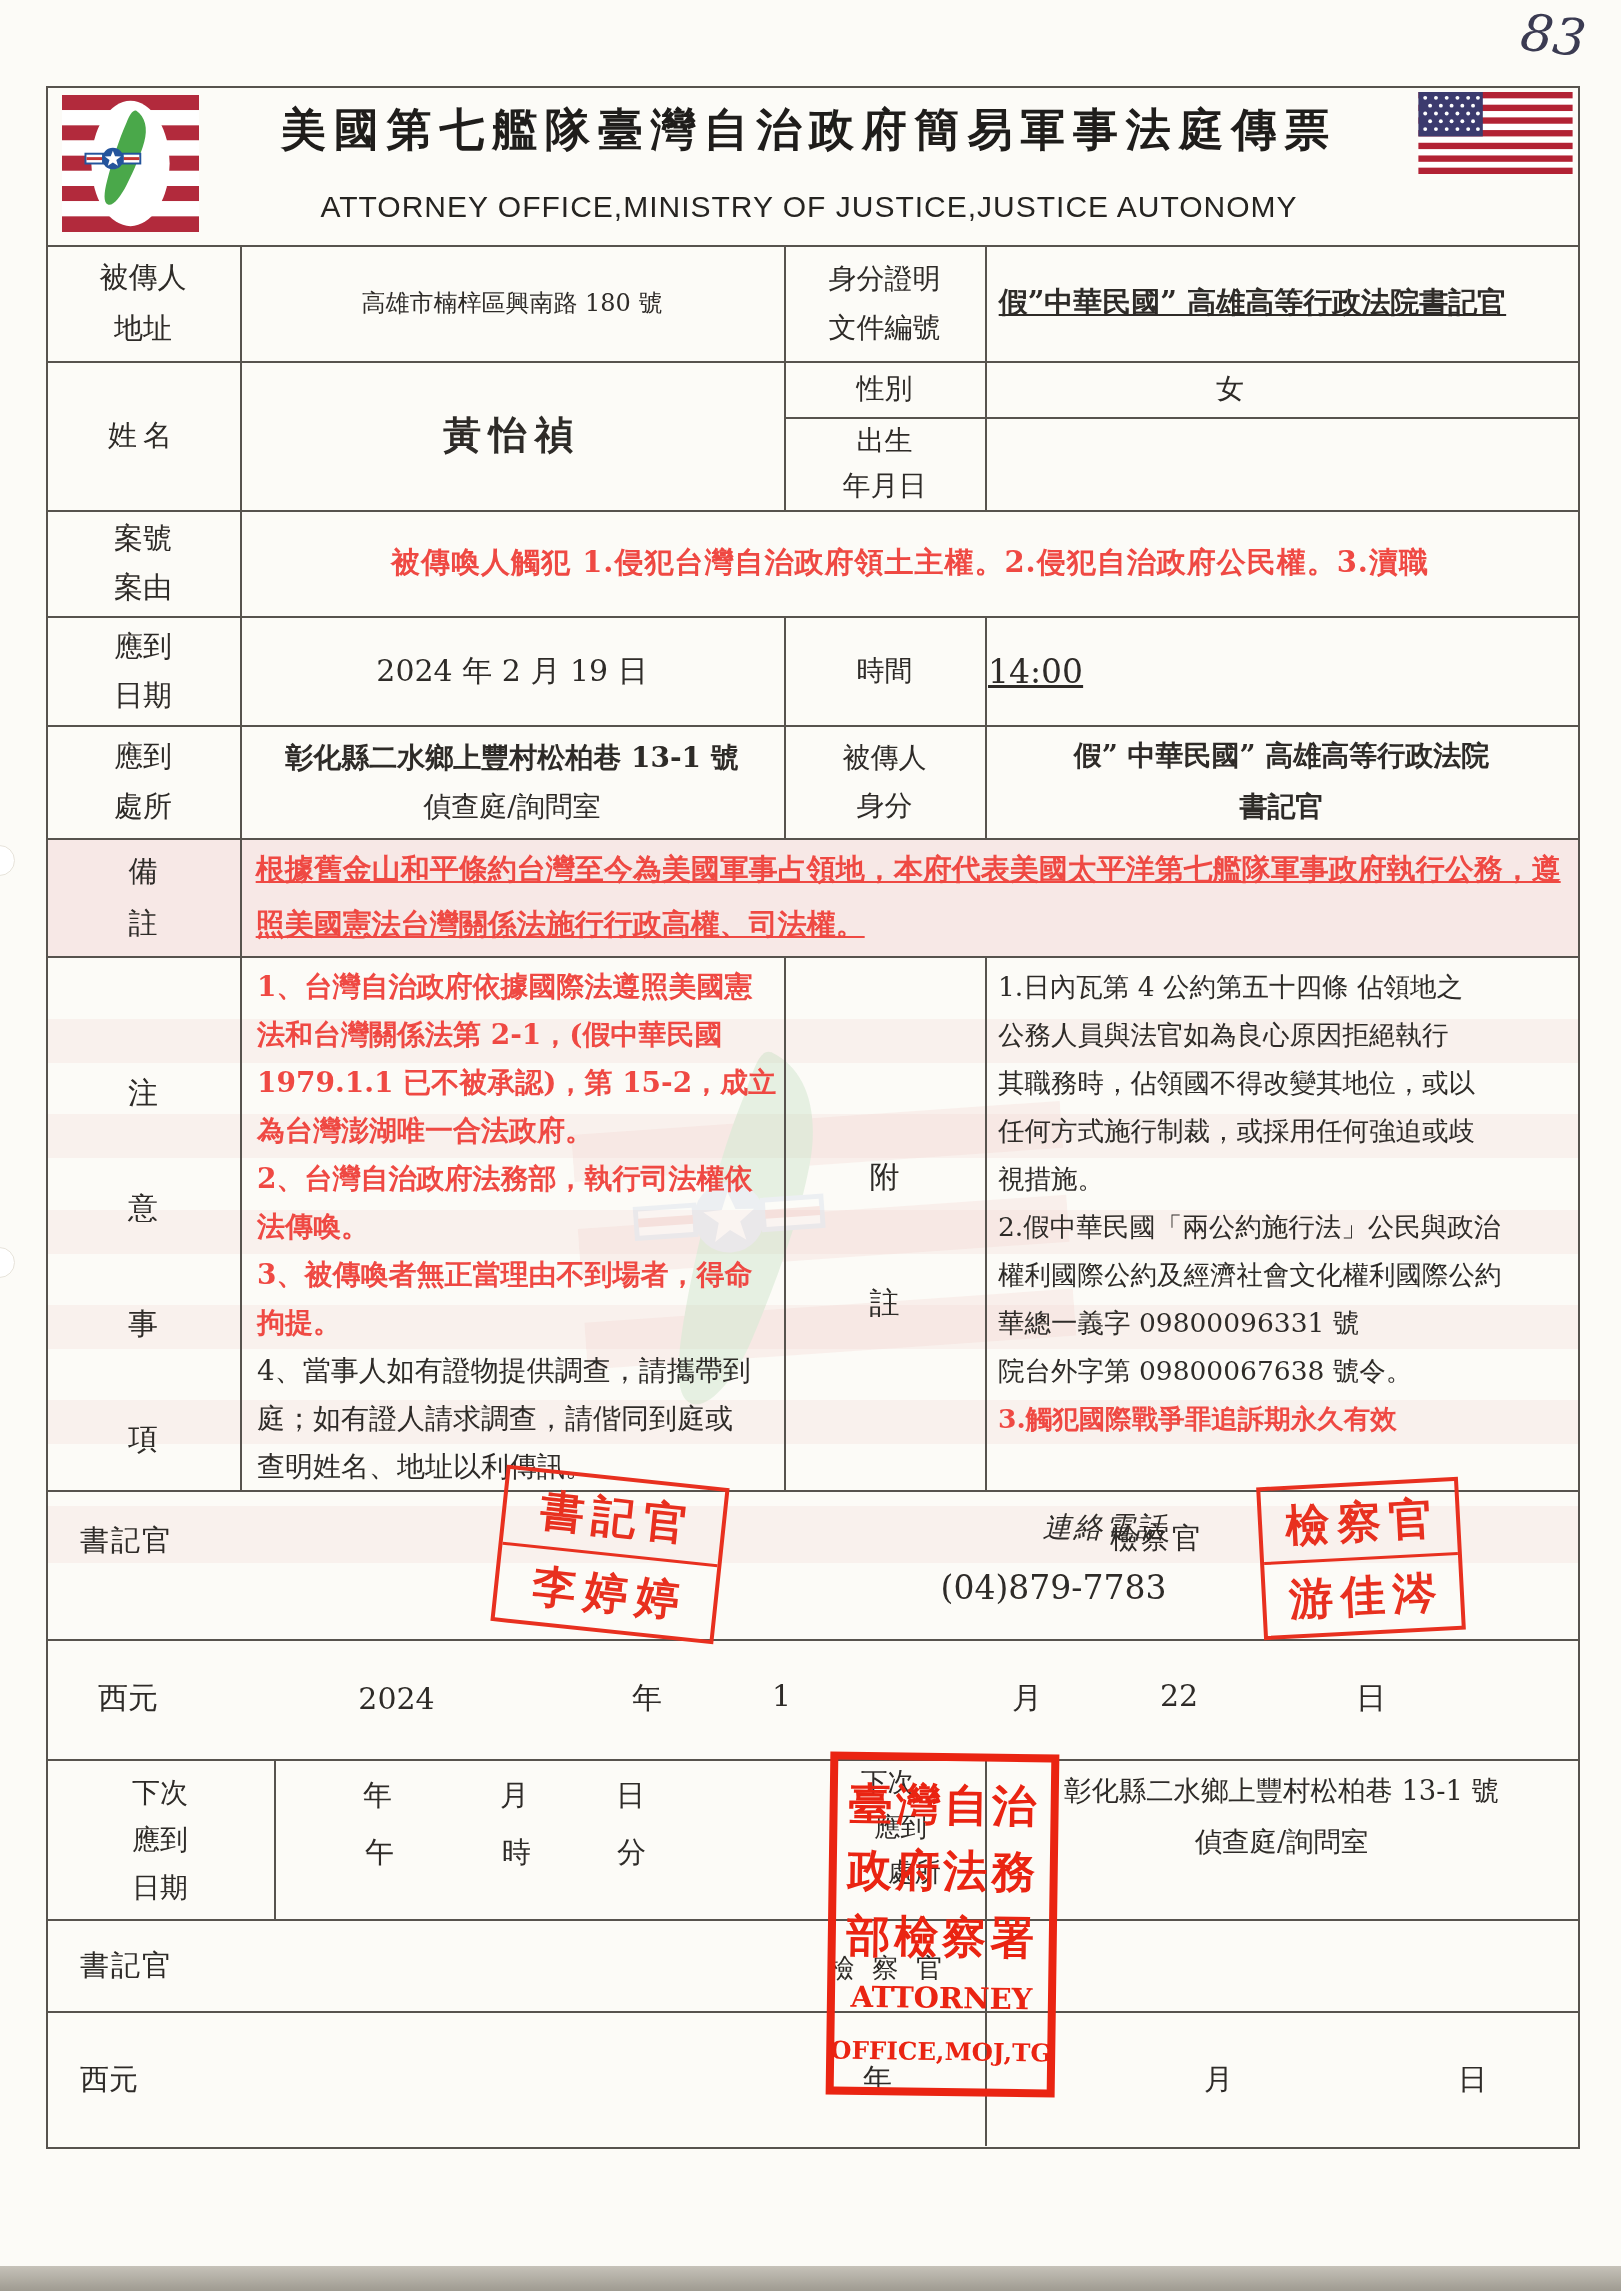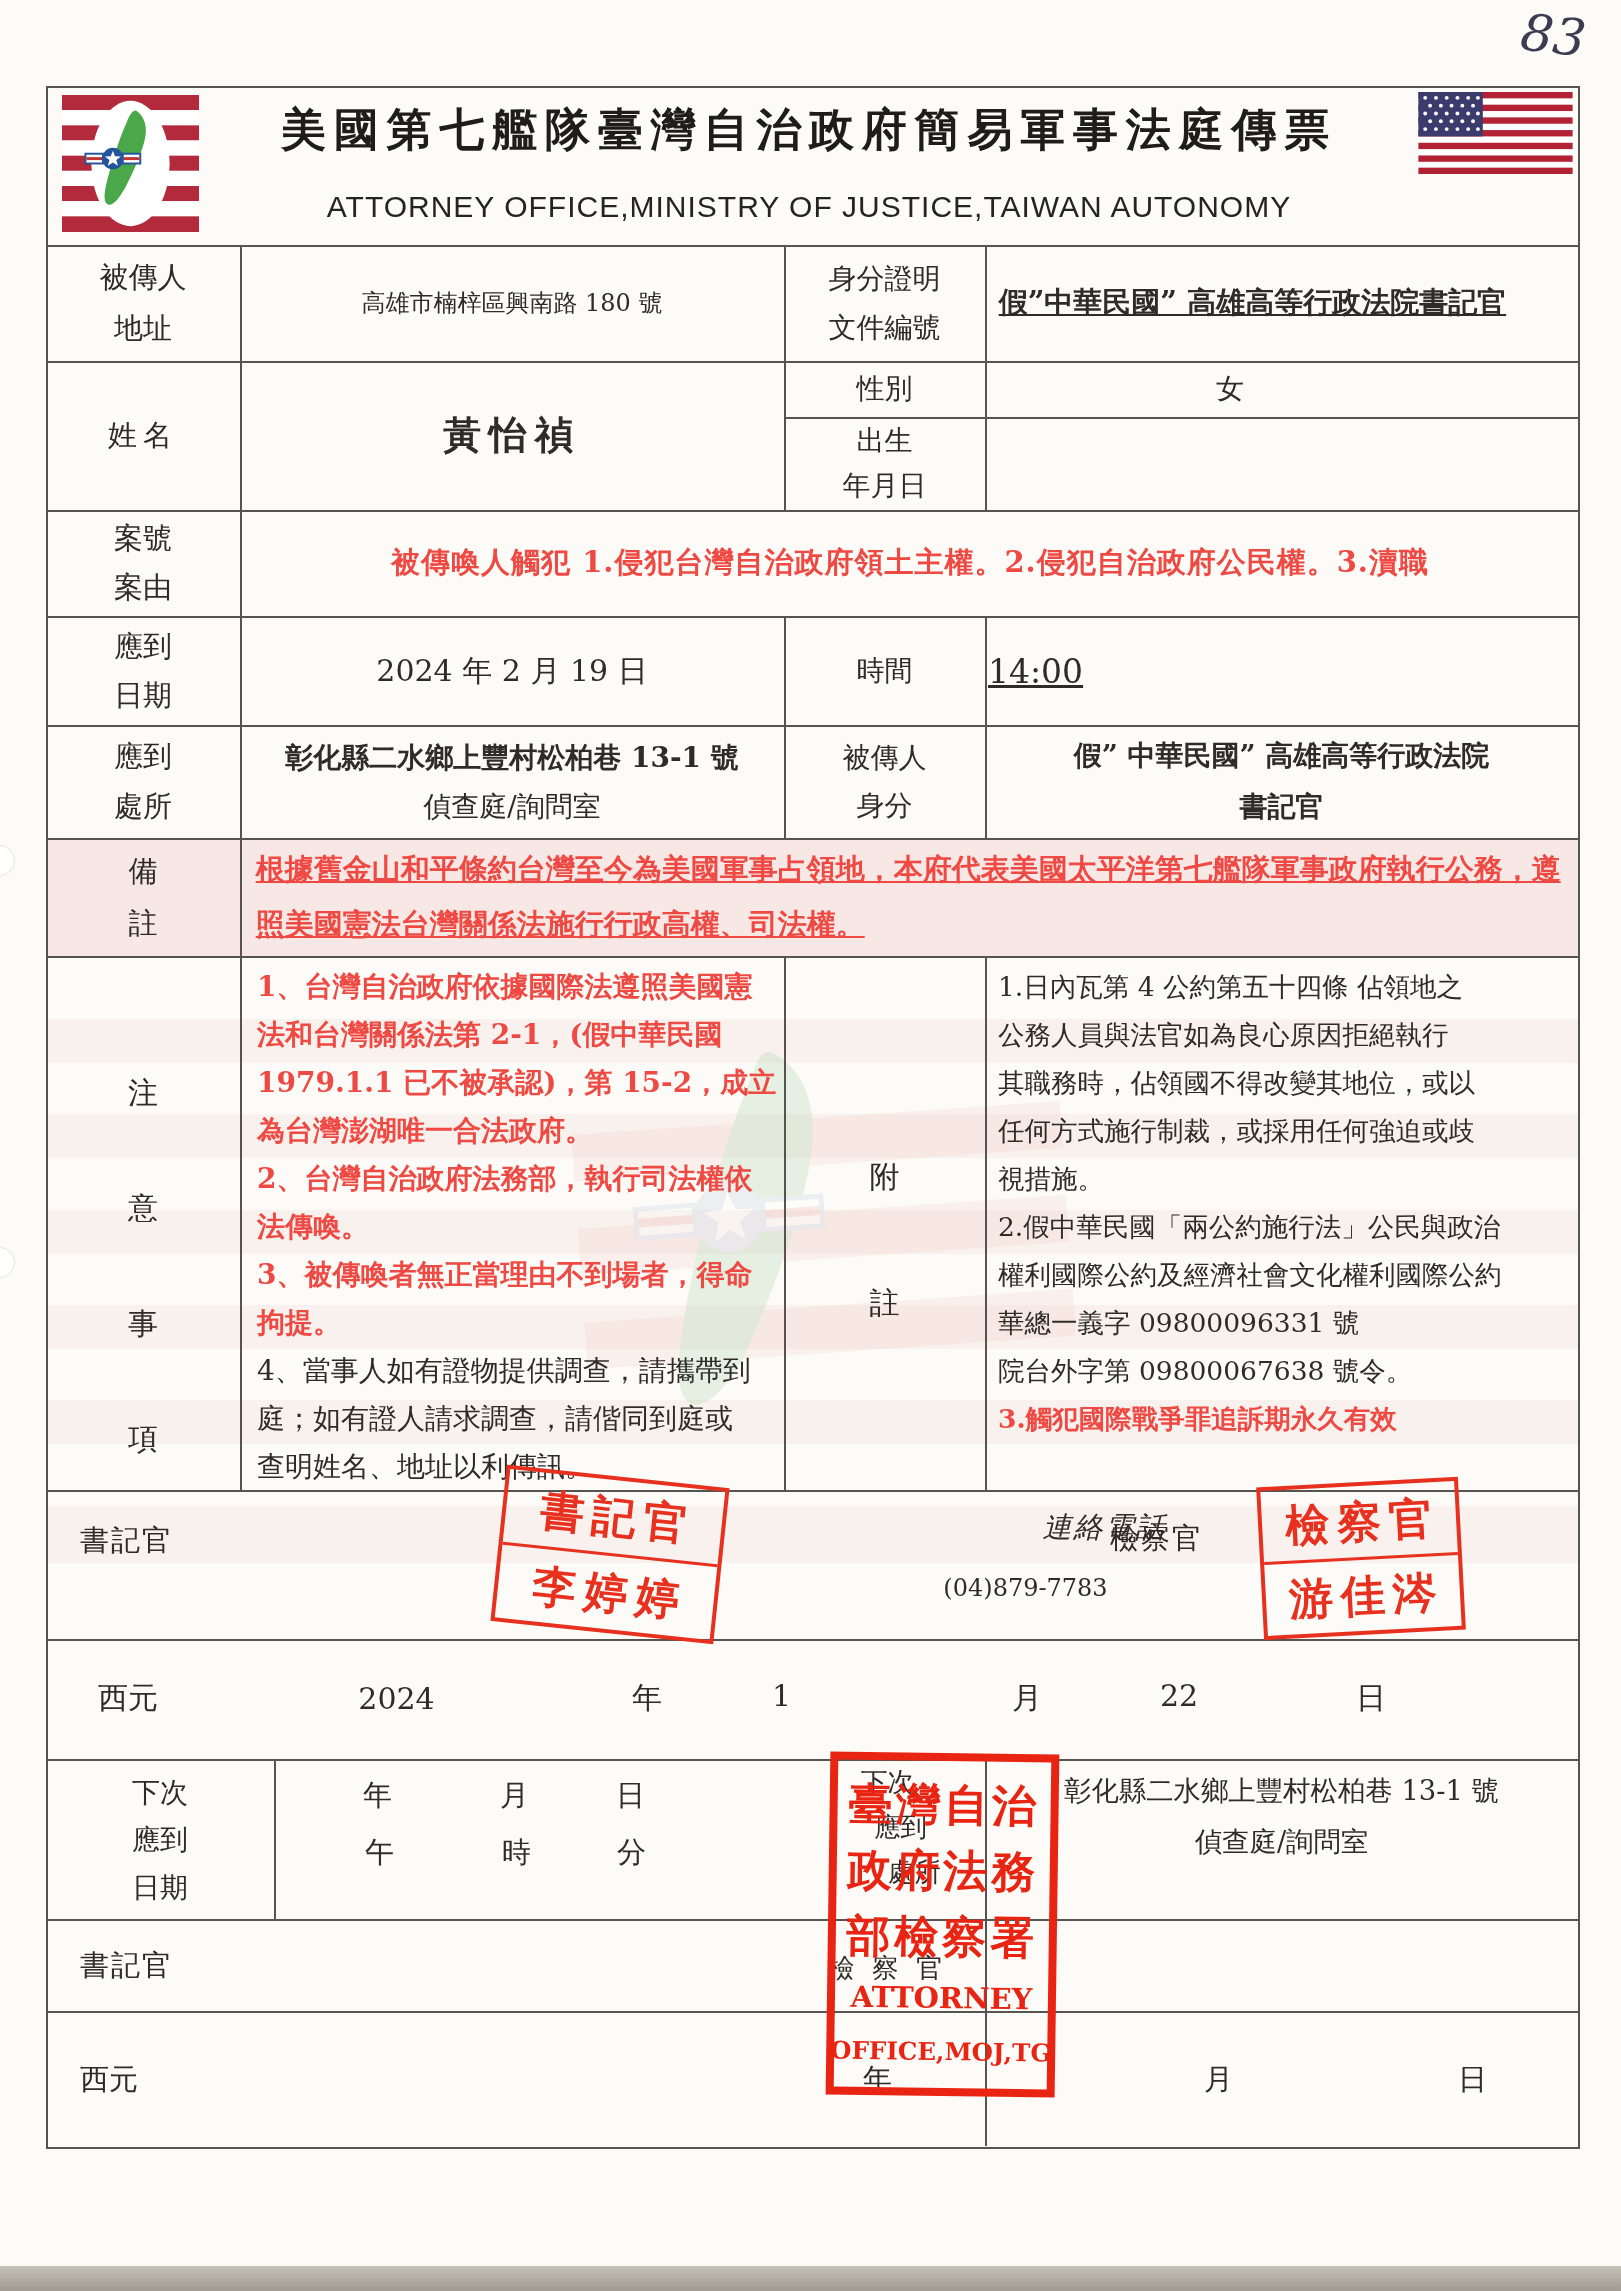--- a/index.html
+++ b/index.html
@@ -110,21 +110,21 @@
     <path d="M76,16 C85,22 88,34 84,48 C80,62 74,76 66,92 C60,104 52,114 47,112 C42,110 43,100 46,88 C51,68 58,46 66,28 C69,21 72,15 76,16 Z" fill="#4aa84a"></path>
     <rect x="24" y="60" width="18" height="10" fill="#fff" stroke="#24549c" stroke-width="2"></rect>
     <rect x="62" y="60" width="18" height="10" fill="#fff" stroke="#24549c" stroke-width="2"></rect>
     <rect x="25" y="63.5" width="16" height="3" fill="#c23434"></rect>
     <rect x="63" y="63.5" width="16" height="3" fill="#c23434"></rect>
     <circle cx="52" cy="65" r="11" fill="#24549c"></circle>
     <polygon points="52,57 54.2,62.6 60.2,62.8 55.5,66.5 57.2,72.3 52,68.9 46.8,72.3 48.5,66.5 43.8,62.8 49.8,62.6" fill="#fff"></polygon>
   </svg>
 
   <div class="c txt" style="left:206px;top:94px;width:1206px;height:71px;font-size:45px;font-weight:600;letter-spacing:7.8px;color:#1f1d1b;">美國第七艦隊臺灣自治政府簡易軍事法庭傳票</div>
-  <div class="c txt" style="left:206px;top:184px;width:1206px;height:45px;font-size:30px;letter-spacing:1px;font-family:'Liberation Sans',sans-serif;color:#262421;">ATTORNEY OFFICE,MINISTRY OF JUSTICE,TAIWAN AUTONOMY</div>
+  <div class="c txt" style="left:206px;top:184px;width:1206px;height:45px;font-size:30px;letter-spacing:1px;font-family:'Liberation Sans',sans-serif;color:#262421;">ATTORNEY OFFICE,MINISTRY OF JUSTICE,JUSTICE AUTONOMY</div>
 
   <svg class="abs" style="left:1418px;top:92px;z-index:2;" width="155" height="82" viewBox="0 0 158 84">
     <rect width="158" height="84" fill="#fff"></rect>
     <g fill="#b22234">
       <rect y="0" width="158" height="6.5"></rect>
         <rect y="13" width="158" height="6.5"></rect>
       <rect y="26" width="158" height="6.5"></rect>
         <rect y="39" width="158" height="6.5"></rect>
       <rect y="52" width="158" height="6.5"></rect>
         <rect y="65" width="158" height="6.5"></rect>
@@ -258,21 +258,21 @@
   </div>
 
   <div class="abs txt" style="left:80px;top:1521px;font-size:29px;letter-spacing:2px;">書記官</div>
 
   <div class="stamp" style="left:498px;top:1476px;width:216px;height:149px;transform:rotate(6deg);">
     <div class="srow">書記官</div>
     <div class="srow">李婷婷</div>
   </div>
 
   <div class="c txt" style="left:938px;top:1506px;width:333px;height:43px;font-size:29px;letter-spacing:2px;font-style:italic;">連絡電話</div>
-  <div class="c txt" style="left:859px;top:1564px;width:333px;height:47px;font-size:24px;">(04)879-7783</div>
+  <div class="c txt" style="left:887px;top:1564px;width:333px;height:47px;font-size:33px;">(04)879-7783</div>
 
   <div class="c txt" style="left:1088px;top:1519px;width:137px;height:39px;font-size:29px;letter-spacing:2px;">檢察官</div>
 
   <div class="stamp" style="left:1260px;top:1482px;width:194px;height:145px;transform:rotate(-3deg);">
     <div class="srow">檢察官</div>
     <div class="srow">游佳涔</div>
   </div>
 
   <div class="abs txt" style="left:98px;top:1678px;font-size:30px;">西元</div>
   <div class="c txt" style="left:333px;top:1678px;width:127px;height:41px;font-size:30px;">2024</div>

